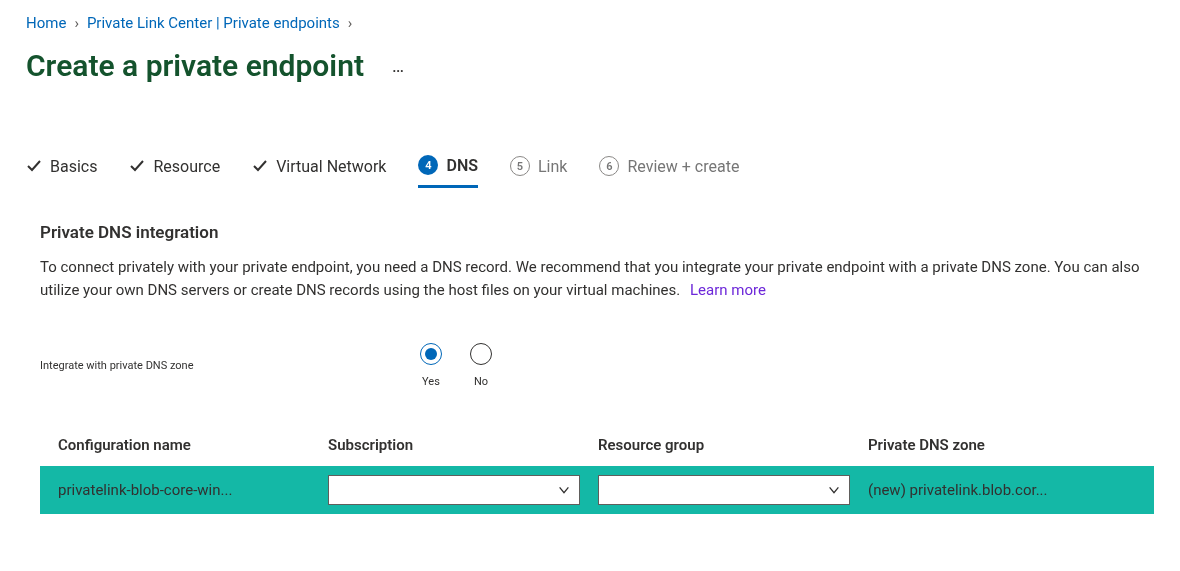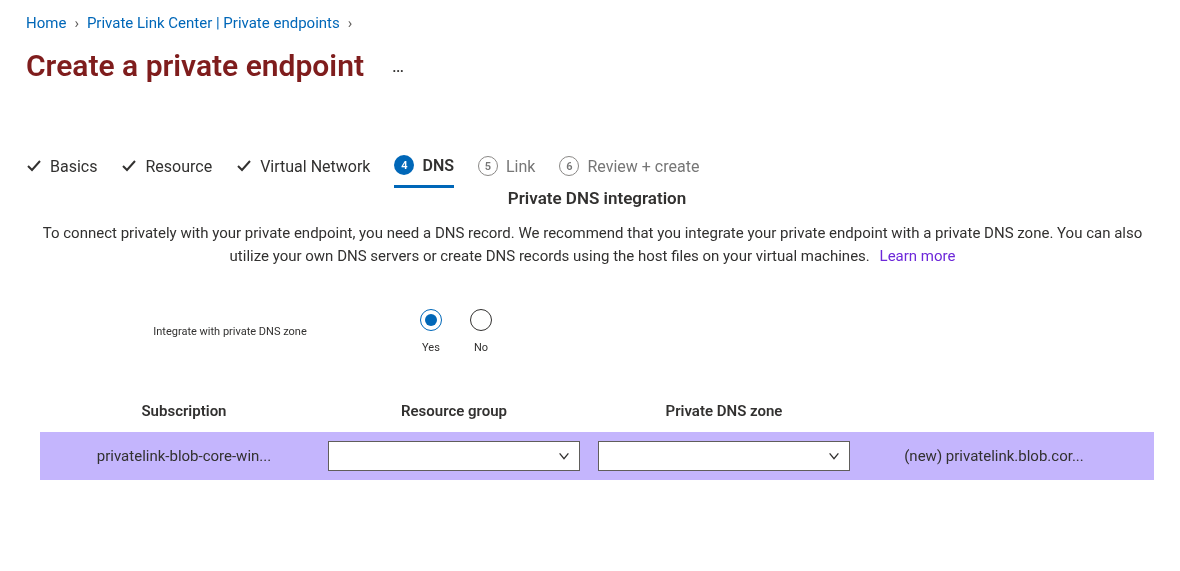--- a/index.html
+++ b/index.html
@@ -18,28 +18,28 @@
       display: flex;
       align-items: center;
       gap: 8px;
       font-size: 15px;
       margin-bottom: 16px;
     }
     .bc-sep { color: #605e5c; }
 
     
     .title-row { display: flex; align-items: center; gap: 28px; }
-    h1 { font-size: 30px; font-weight: 600; color: #7f1d1d; }
+    h1 { font-size: 30px; font-weight: 600; color: #14532d; }
     .more-dots { font-size: 18px; color: #323130; cursor: pointer; }
 
     
     .tabs {
       display: flex;
       align-items: center;
-      gap: 24px;
+      gap: 32px;
       margin-top: 72px;
       border-bottom: 1px solid transparent;
     }
     .tab {
       display: flex;
       align-items: center;
       gap: 8px;
       padding-bottom: 10px;
       font-size: 16px;
       color: #323130;
@@ -51,21 +51,21 @@
       width: 20px; height: 20px; border-radius: 50%;
       display: flex; align-items: center; justify-content: center;
       font-size: 11px; font-weight: 600;
     }
     .tab.active { border-bottom: 3px solid #0067b8; margin-bottom: -1px; font-weight: 600;}
     .tab.active .step-circle { background: #0067b8; color: #fff; }
     .tab.pending { color: #767676; }
     .tab.pending .step-circle { border: 1px solid #8a8886; color: #767676; background: #fff; }
 
     
-    .section { padding-left: 14px; text-align: center; }
+    .section { margin-top: 34px; padding-left: 14px; }
     .section h2 { font-size: 17px; font-weight: 600; margin-bottom: 14px; }
     .desc { font-size: 15px; line-height: 1.55; max-width: 1105px; color: #323130; }
     .desc .learn { color: #6d28d9; margin-left: 6px; }
 
     
     .form-row {
       display: flex;
       align-items: center;
       margin-top: 40px;
       font-size: 11px;
@@ -87,21 +87,21 @@
     
     .table { margin-top: 48px; }
     .thead, .trow {
       display: grid;
       grid-template-columns: 270px 270px 270px 270px;
       align-items: center;
       padding: 0 18px;
     }
     .thead { font-weight: 600; font-size: 15px; padding-bottom: 12px; }
     .trow {
-      background: #c4b5fd;
+      background: #14b8a6;
       height: 48px;
       font-size: 15px;
       color: #323130;
     }
     .cell { overflow: hidden; white-space: nowrap; text-overflow: ellipsis; padding-right: 18px;}
     .dropdown {
       height: 30px;
       width: 252px;
       border: 1px solid #605e5c;
       background: #fff;
@@ -184,20 +184,21 @@
       </label>
       <label class="radio">
         <span class="radio-circle"></span>
         <span>No</span>
       </label>
     </div>
   </div>
 
   <div class="table">
     <div class="thead">
+      <div class="cell">Configuration name</div>
       <div class="cell">Subscription</div>
       <div class="cell">Resource group</div>
       <div class="cell">Private DNS zone</div>
     </div>
     <div class="trow">
       <div class="cell">privatelink-blob-core-win...</div>
       <div class="cell">
         <div class="dropdown">
           <span class="chevron">
             <svg viewBox="0 0 16 16">

